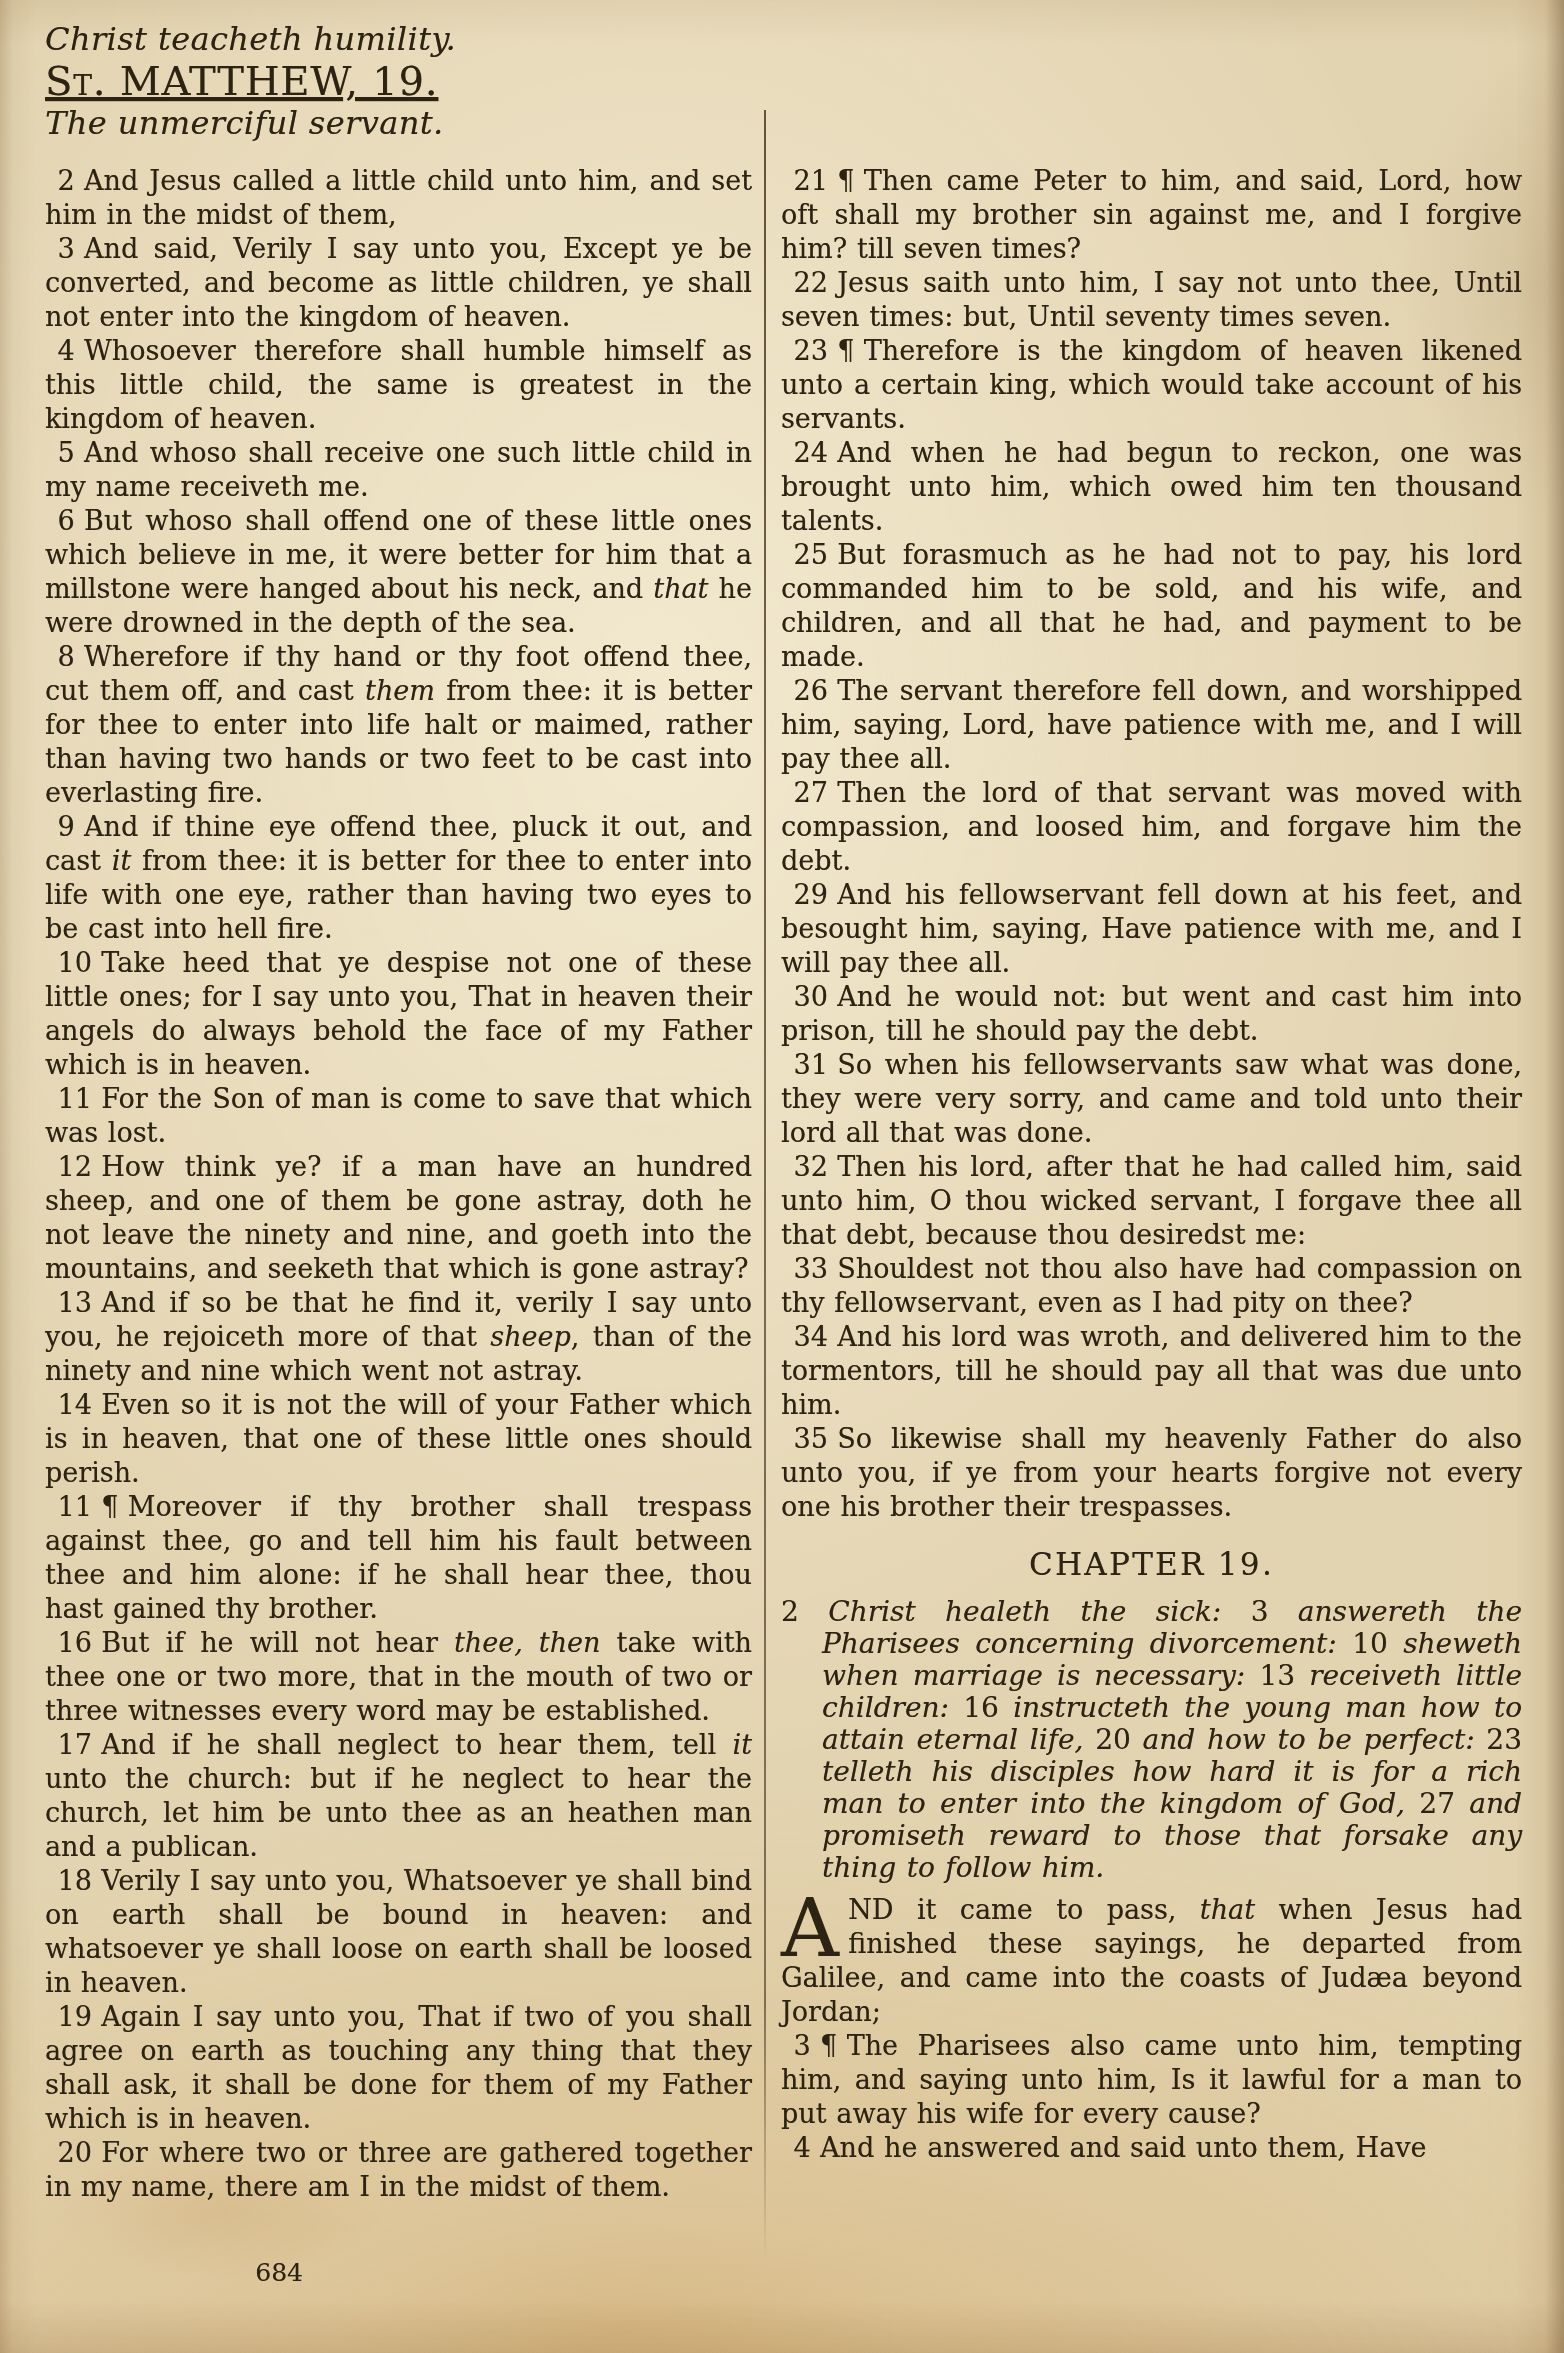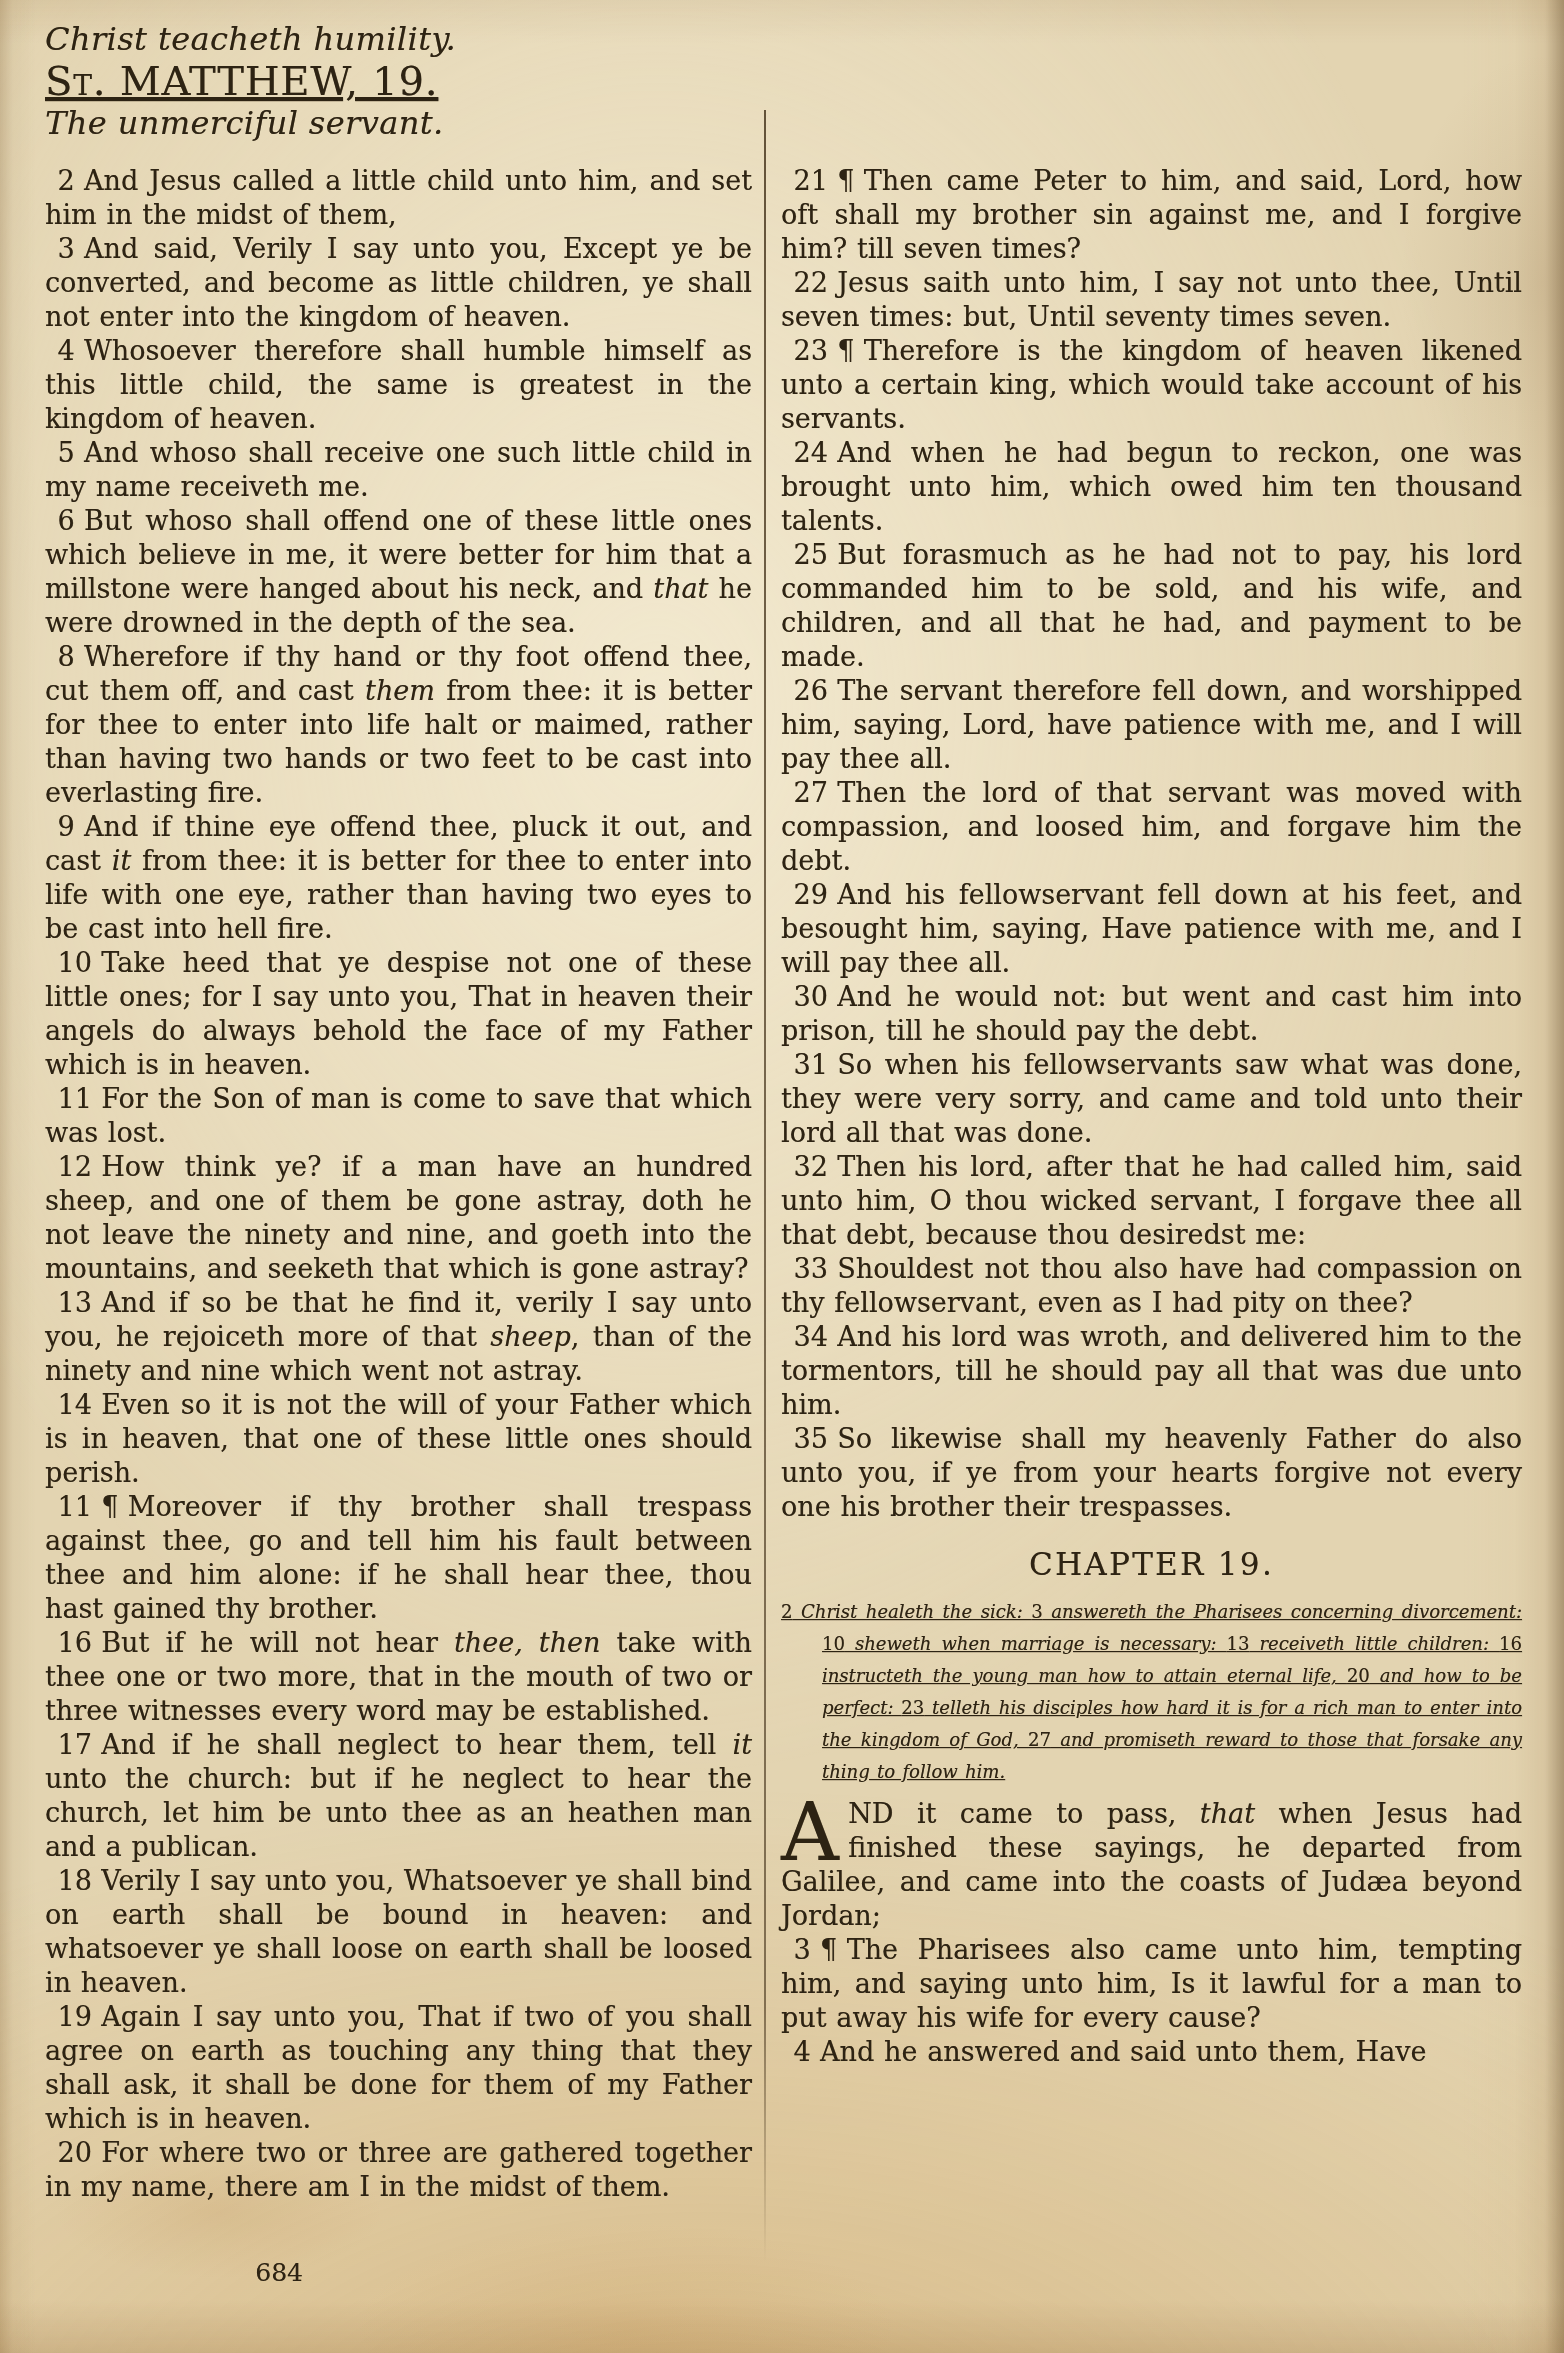--- a/index.html
+++ b/index.html
@@ -33,22 +33,22 @@
   .col-left{left:45px;width:707px;}
   .col-right{left:781px;width:741px;}
   p.verse{margin:0;text-indent:12.5px;font-size:27px;line-height:34px;word-spacing:1.2px;}
   p.verse.has-drop{text-indent:0;}
   .vnum{margin-right:9.4px;}
   .pilcrow{margin-right:9.4px;}
   .verse .alt{font-style:italic;}
   .dropcap{float:left;font-size:80px;line-height:63px;margin:3.9px 9.4px 0 0;}
   h2.chapter-heading{font-weight:normal;text-align:center;font-size:31px;
     letter-spacing:2.3px;margin:22px 0 14px 0;}
-  p.summary{font-style:italic;font-size:18px;line-height:32px;margin:0 0 9.4px 0;
-    padding-left:41px;text-indent:-41px;text-align:justify;word-spacing:1.6px;text-decoration:underline;}
+  p.summary{font-style:italic;font-size:28px;line-height:32px;margin:0 0 9.4px 0;
+    padding-left:41px;text-indent:-41px;text-align:justify;word-spacing:1.6px;}
   .summary .alt{font-style:normal;}
   .page-number{position:absolute;left:147px;top:2258px;width:156px;
     text-align:right;font-size:25px;}
 </style>
 </head>
 <body>
 
 <div class="stains"></div>
 
 <div class="header ink">

